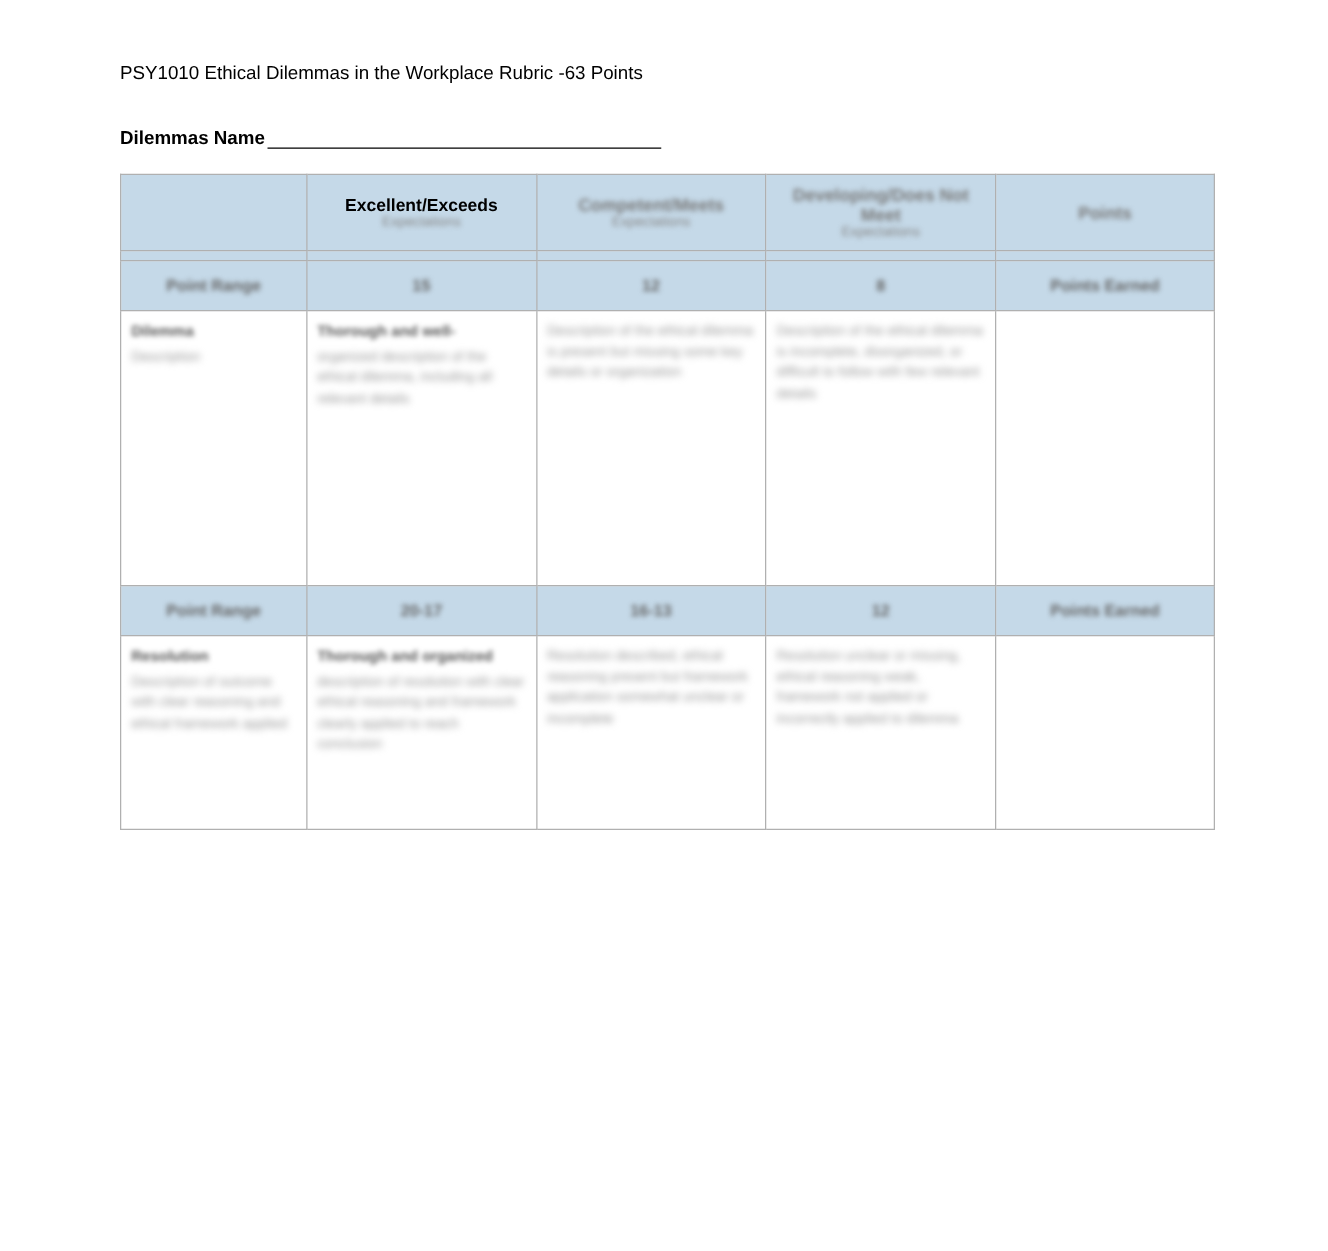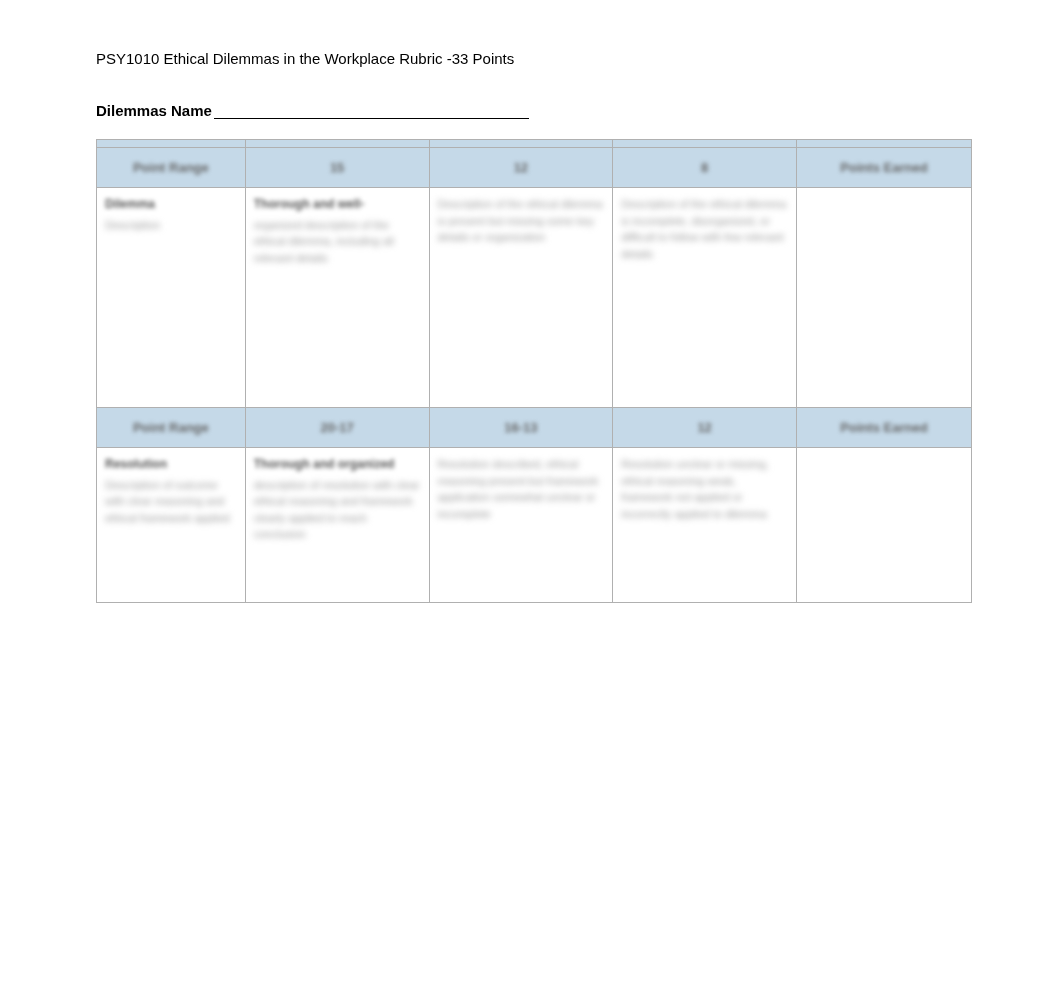--- a/index.html
+++ b/index.html
@@ -104,36 +104,54 @@
     .content-body {
       filter: blur(3px);
       color: #999;
       font-size: 11px;
       line-height: 1.5;
     }
   </style>
 </head>
 <body>
 
-<div class="title">PSY1010 Ethical Dilemmas in the Workplace Rubric -33 Points</div>
+<div class="title">PSY1010 Ethical Dilemmas in the Workplace Rubric -63 Points</div>
 
 <div class="student-name">
   <span class="label">Dilemmas Name</span><span class="line"></span>
 </div>
 
 <table class="rubric-table">
   <colgroup>
     <col class="col-criteria">
     <col class="col-excellent">
     <col class="col-competent">
     <col class="col-developing">
     <col class="col-points">
   </colgroup>
 
   <tbody>
+      <tr class="header-row">
+    <td></td>
+    <td>
+      <div class="header-label">Excellent/Exceeds</div>
+      <div class="header-sub">Expectations</div>
+    </td>
+    <td>
+      <div class="header-label blur-light">Competent/Meets</div>
+      <div class="header-sub">Expectations</div>
+    </td>
+    <td>
+      <div class="header-label blur-light">Developing/Does Not Meet</div>
+      <div class="header-sub">Expectations</div>
+    </td>
+    <td>
+      <div class="header-label blur-light">Points</div>
+    </td>
+  </tr>
 
   <tr class="divider-row">
     <td></td>
         <td></td>
         <td></td>
         <td></td>
         <td></td>
   </tr>
 
   <tr class="points-row">

